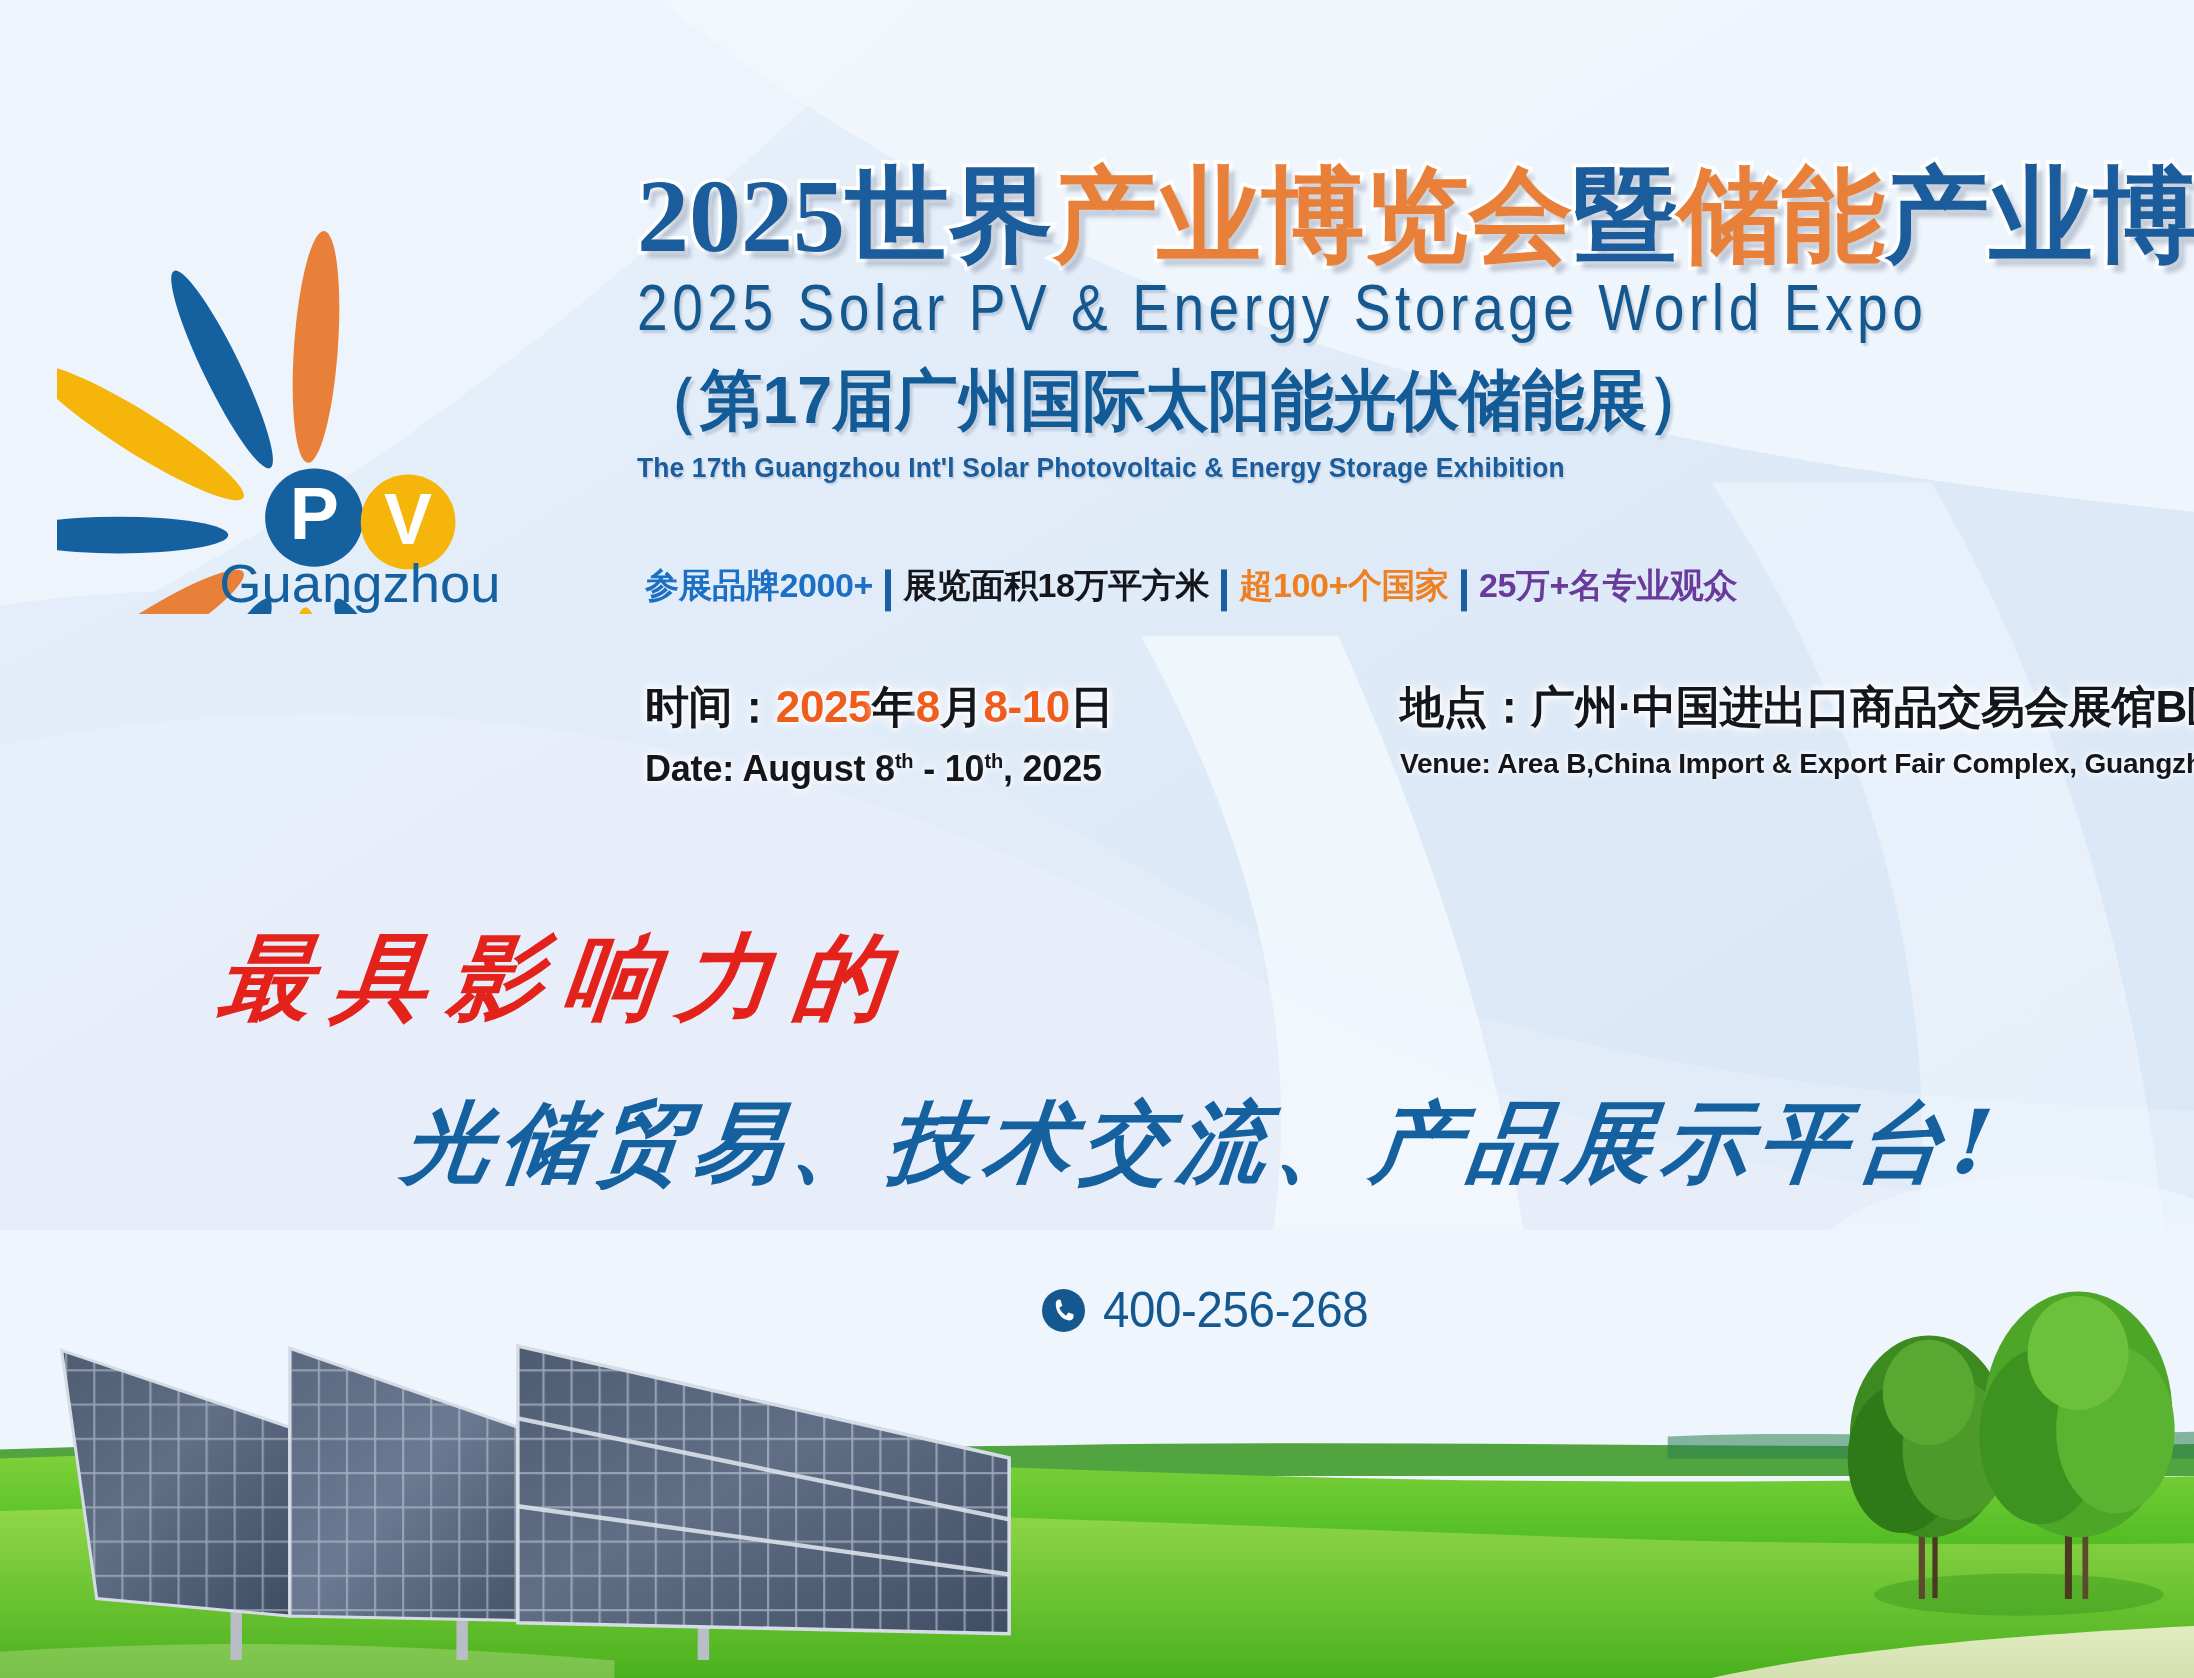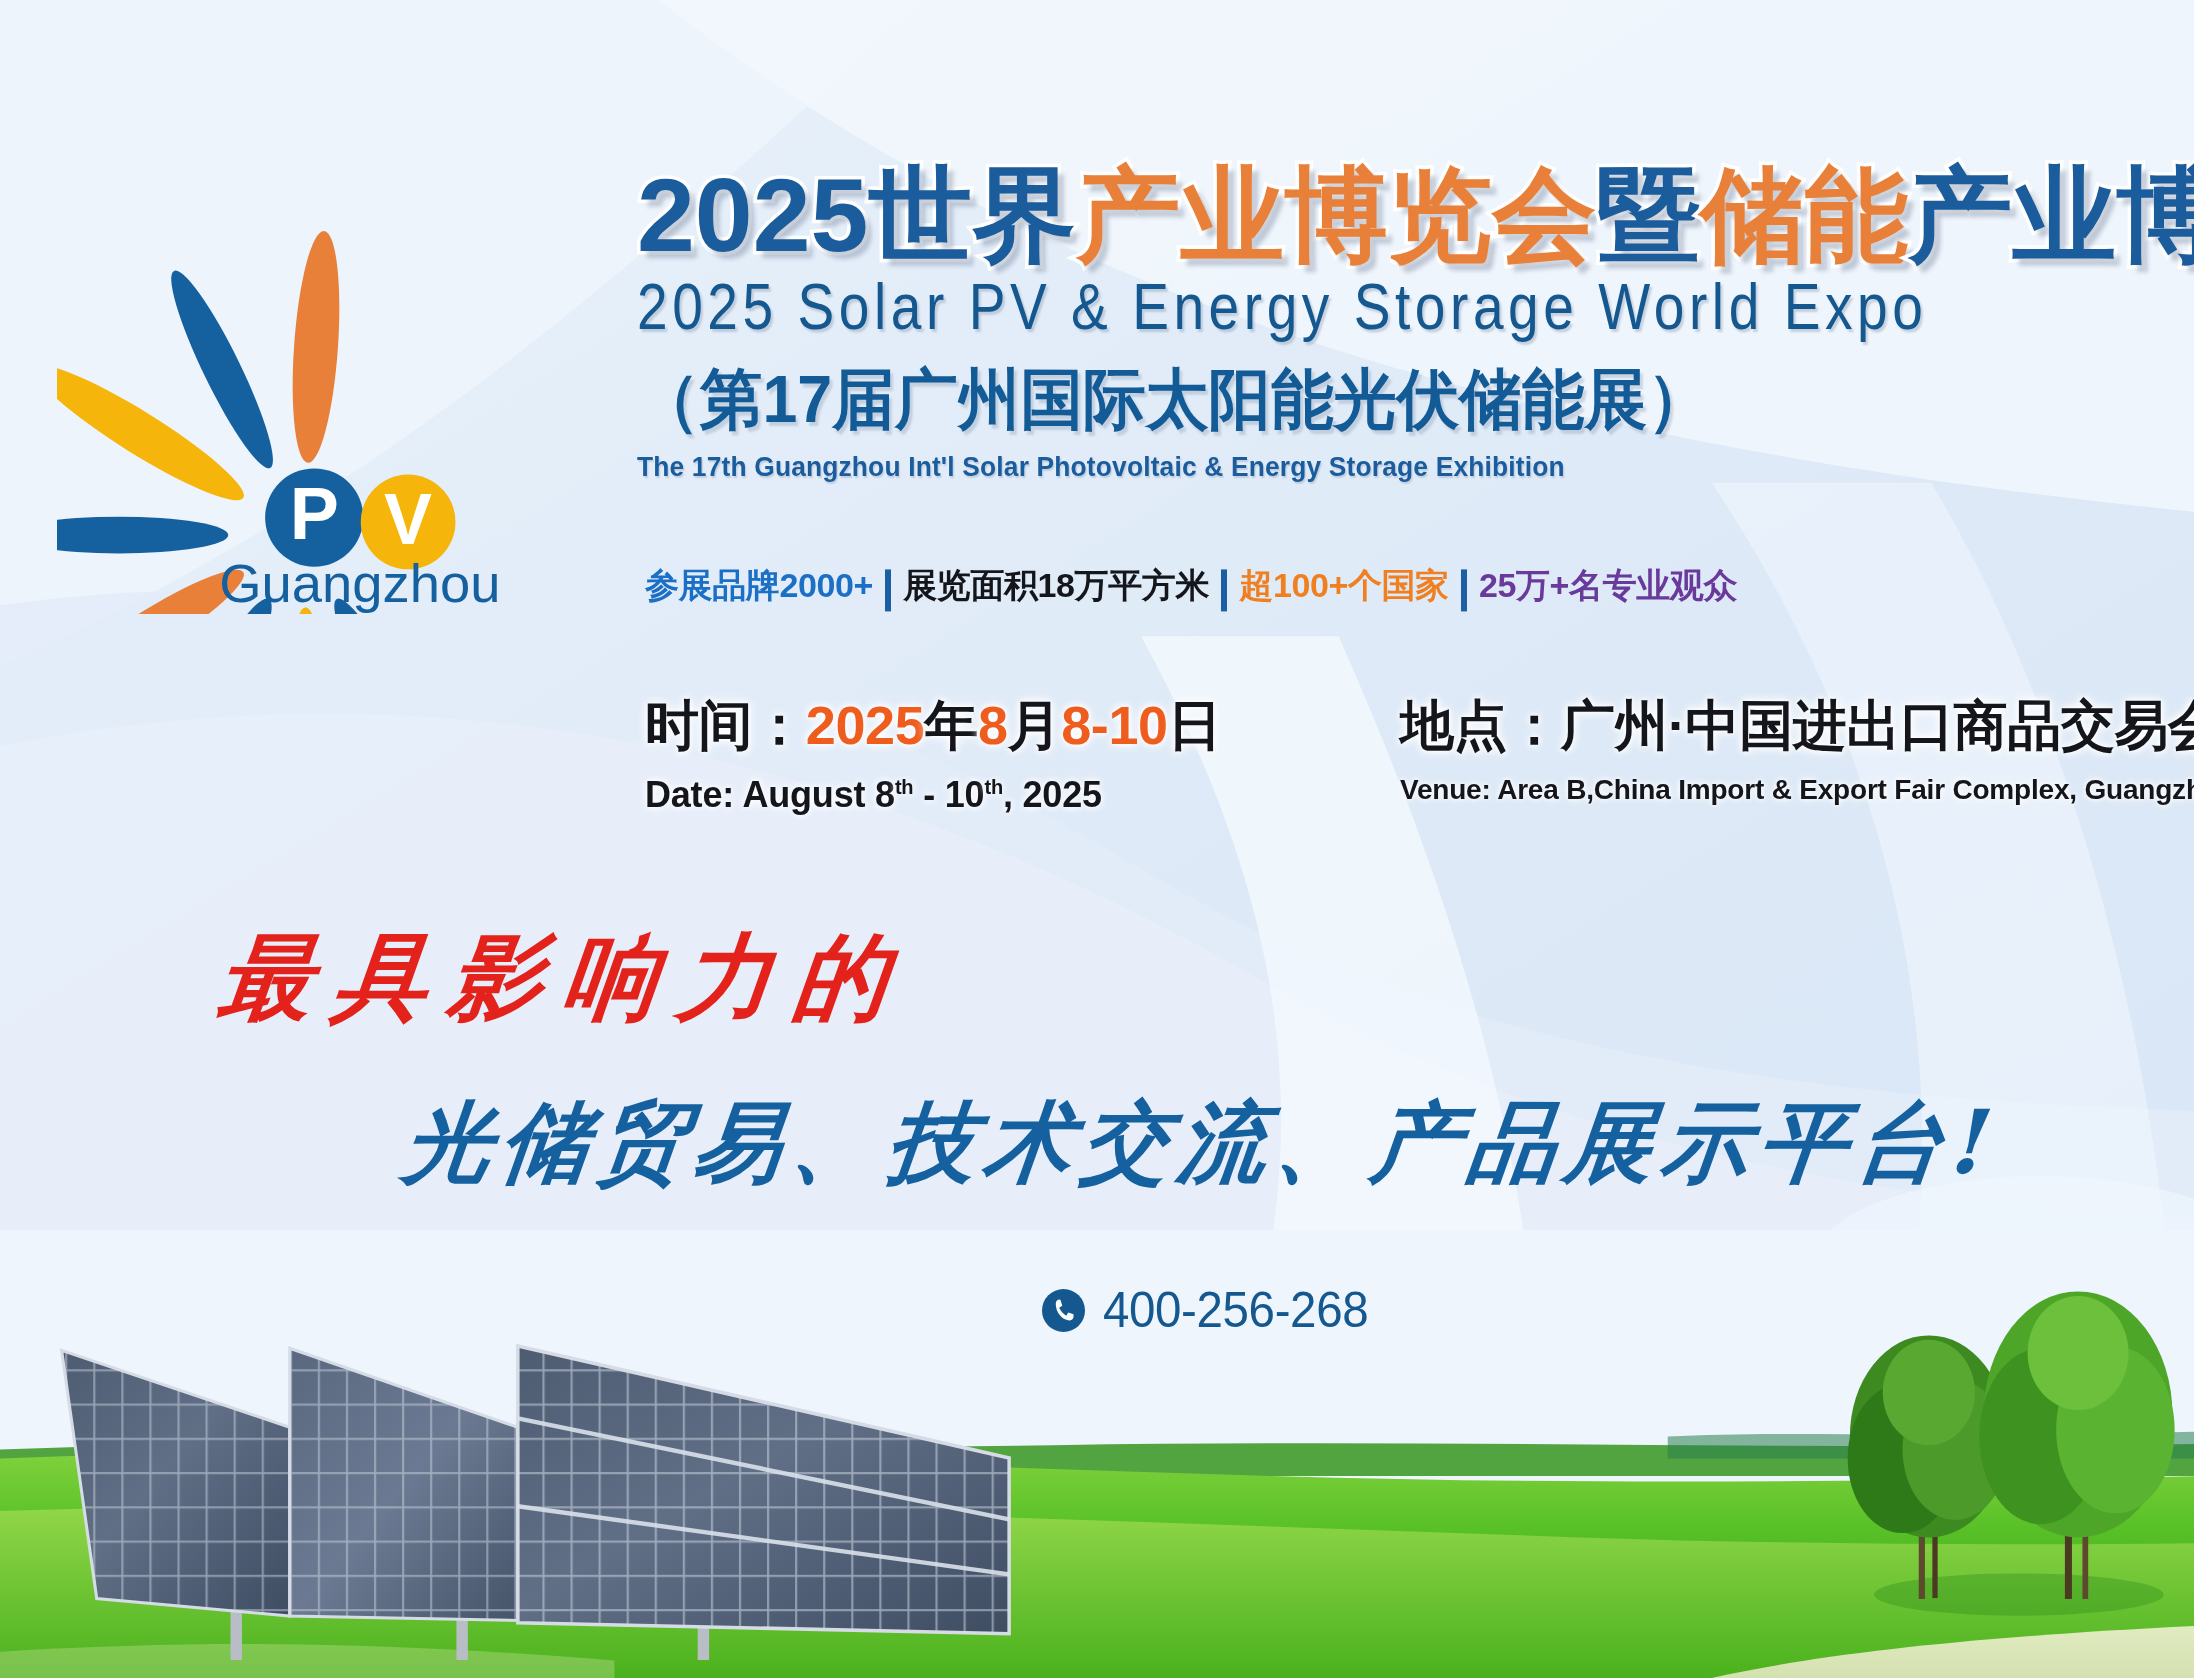--- a/index.html
+++ b/index.html
@@ -39,21 +39,21 @@
     font-size: 104px;
     font-weight: 900;
     letter-spacing: 0px;
     line-height: 1.0;
     white-space: nowrap;
     -webkit-text-stroke: 7px #ffffff;
     paint-order: stroke fill;
     text-shadow: 6.1px 7px 4.4px rgba(90,110,140,.33);
     font-family: "Liberation Sans", "DejaVu Sans", sans-serif;
   }
-  .t-main .blue { color:#1a5c9c; }
+  .t-main .blue { color:#1a5c9c;font-family:Liberation Serif, serif; }
   .t-main .orange { color:#e8803a; }
 
   .t-sub-en {
     margin-top: 2.6px;
     font-size: 64px;
     font-weight: 400;
     color: #14588f;
     letter-spacing: 5.3px;
     white-space: nowrap;
     text-shadow: 2.6px 3.1px 2.2px rgba(120,140,165,.35);
@@ -115,27 +115,26 @@
     left: 645px; top: 678px;
     width: 1887px;
     display:flex;
     align-items:flex-start;
   }
   .dv-col { display:flex; flex-direction:column; }
   .dv-col.left  { width: 755px; }
   .dv-col.right { width: 1123px; }
 
   .dv-row1 {
-    font-size: 54px;
+    font-size: 44px;
     font-weight: 900;
     color: #14161c;
     white-space: nowrap;
     letter-spacing: -0.4px;
     text-shadow: 0 0 11.4px #ffffff, 0 0 8px #ffffff, 0 0 4.4px #ffffff;
-    margin-top: 12px;
   }
   .dv-row1 .hot { color:#ef5d1e; }
   .dv-row2 {
     margin-top: 10.5px;
     font-size: 36px;
     font-weight: 700;
     color: #14161c;
     white-space: nowrap;
     letter-spacing: -0.2px;
     text-shadow: 0 0 9.7px #ffffff, 0 0 6.1px #ffffff;

